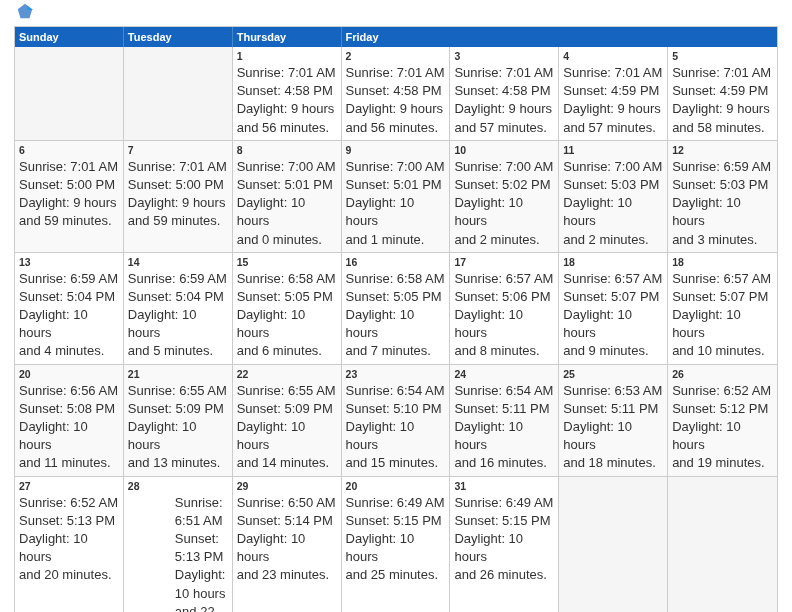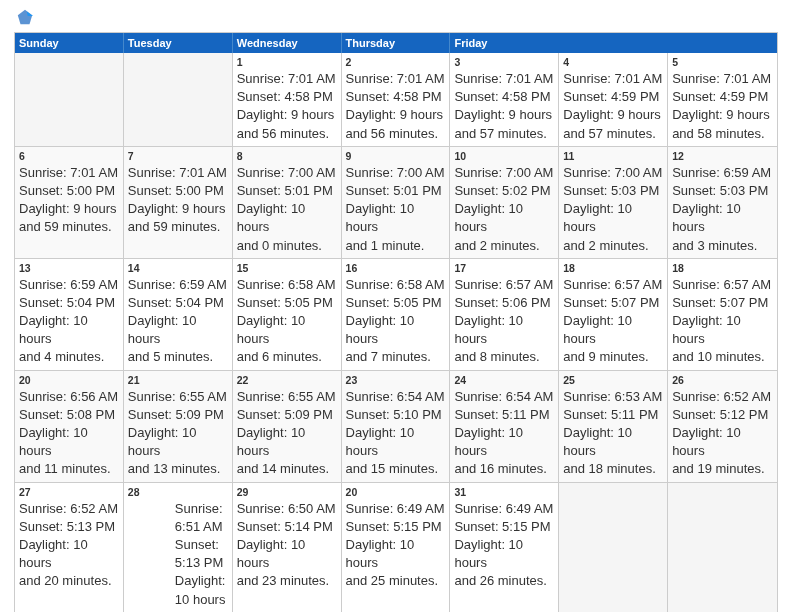--- a/index.html
+++ b/index.html
@@ -6,21 +6,21 @@
     body {
       font-family: Arial, sans-serif;
       background: #fff;
       width: 792px;
       height: 612px;
       overflow: hidden;
     }
     .page {
       width: 792px;
       height: 612px;
-      padding: 14px 14px 10px 14px;
+      padding: 8px 14px 10px 14px;
       display: flex;
       flex-direction: column;
     }
     .header {
       display: flex;
       justify-content: space-between;
       align-items: flex-start;
       margin-bottom: 6px;
     }
     .logo {
@@ -145,21 +145,20 @@
     <div class="title-block">
       <div class="month-year"></div>
       <div class="location"></div>
     </div>
   </div>
 
   <div class="calendar">
     <div class="cal-header">
     <div class="cal-header-cell">Sunday</div>
         <div class="cal-header-cell">Tuesday</div>
-        <div class="cal-header-cell">Wednesday</div>
         <div class="cal-header-cell">Thursday</div>
         <div class="cal-header-cell">Friday</div>
       </div>
     <div class="cal-body">
     <div class="cal-row">
           <div class="cal-cell empty"></div>
           <div class="cal-cell empty"></div>
           <div class="cal-cell">
             <span class="day-num">1</span>
             <div class="info" style="white-space: pre-line;">Sunrise: 7:01 AM

